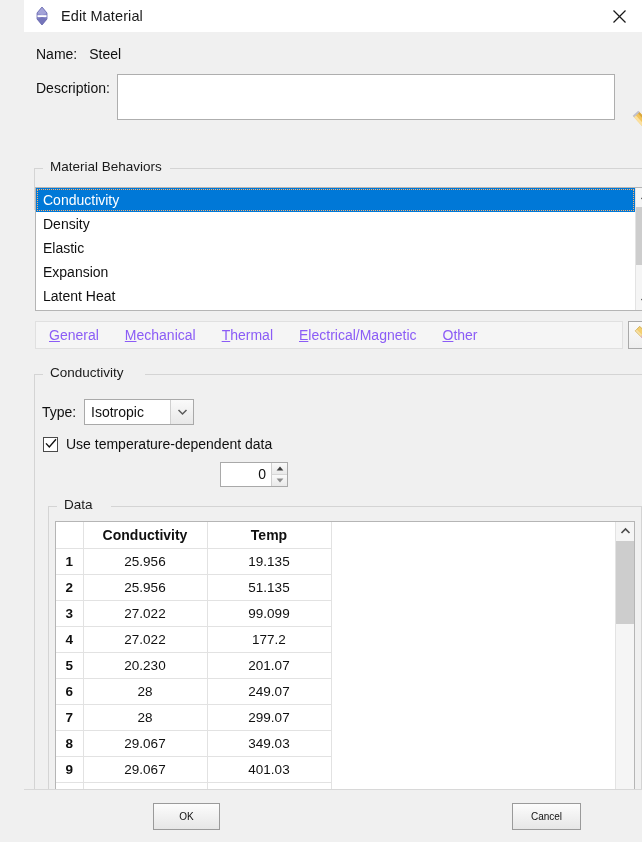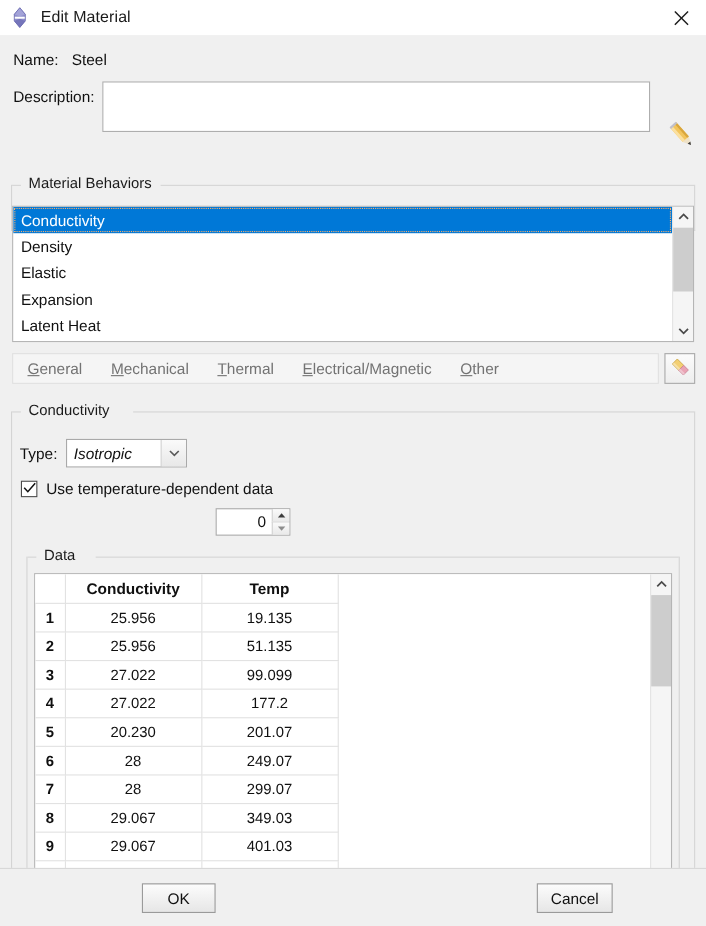--- a/index.html
+++ b/index.html
@@ -20,20 +20,21 @@
   
   .window {
     position: absolute;
     left: 0; top: 0;
     width: 642px;
     height: 842px;
     background: #f0f0f0;
     display: flex;
     flex-direction: column;
     box-sizing: border-box;
+    padding-left: 24px;
   }
 
   
   .titlebar {
     height: 32px;
     background: #ffffff;
     display: flex;
     align-items: center;
     flex: 0 0 auto;
     position: relative;
@@ -196,21 +197,21 @@
     background: #f5f5f5;
     border: 1px solid #e0e0e0;
     box-sizing: border-box;
     display: flex;
     align-items: center;
   }
   .menu-item {
     font-size: 14px;
     margin-left: 13px;
     margin-right: 13px;
-    color: #737373;
+    color: #8b5cf6;
     white-space: nowrap;
   }
   .menu-item .mn { text-decoration: underline; }
   .eraser-btn {
     position: absolute;
     left: 604px; top: 289px;
     width: 28px; height: 28px;
     background: linear-gradient(#fbfbfb, #eeeeee);
     border: 1px solid #a9a9a9;
     box-sizing: border-box;
@@ -235,21 +236,20 @@
   }
   .combo {
     position: absolute;
     left: 60px; top: 367px;
     width: 110px; height: 26px;
     background: #ffffff;
     border: 1px solid #a9a9a9;
     box-sizing: border-box;
     display: flex;
     align-items: center;
-    font-style: italic;
   }
   .combo-text {
     flex: 1 1 auto;
     padding-left: 6px;
     font-size: 14px;
     color: #101010;
     white-space: nowrap;
   }
   .combo-arrow {
     width: 22px; height: 24px;
@@ -395,21 +395,21 @@
     position: relative;
   }
   .btn {
     position: absolute;
     top: 13px;
     height: 27px;
     background: linear-gradient(#fcfcfc, #e6e6e6);
     border: 1px solid #9a9a9a;
     box-sizing: border-box;
     font-family: "Liberation Sans", sans-serif;
-    font-size: 14px;
+    font-size: 10px;
     color: #101010;
     display: flex;
     align-items: center;
     justify-content: center;
   }
   #btn-ok     { left: 129px; width: 67px; }
   #btn-cancel { left: 446px; width: 69px; margin-left: 42px; }
 </style>
 </head>
 <body>

